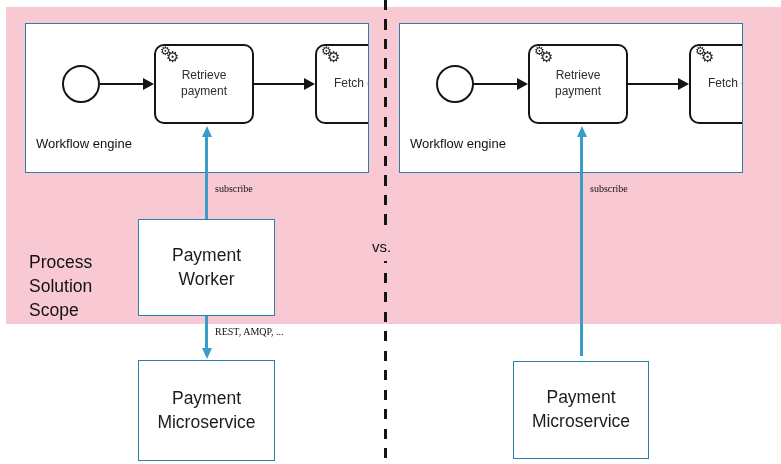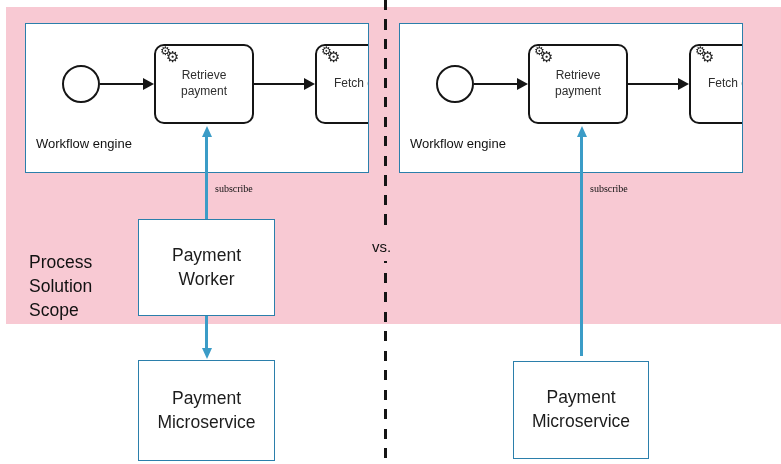--- a/index.html
+++ b/index.html
@@ -100,20 +100,21 @@
 
   <div class="node-box" style="left:138px;top:219px;width:137px;height:97px;">
     <span class="node-label">Payment
 Worker</span>
   </div>
 
   <div class="v-arrow" style="left:201px;top:316px;height:43px;">
     <div class="stem"></div>
       <div class="head-down"></div>
   </div>
+  <div class="mono-label" style="left:215px;top:326px;">REST, AMQP, ...</div>
 
   <div class="node-box" style="left:138px;top:360px;width:137px;height:101px;">
     <span class="node-label">Payment
 Microservice</span>
   </div>
 
   <div class="engine-box" style="left:399px;">
     <div class="start-event"></div>
     <div class="h-arrow" style="left:74px;width:43px;"></div>
     <div class="task" style="left:128px;">

